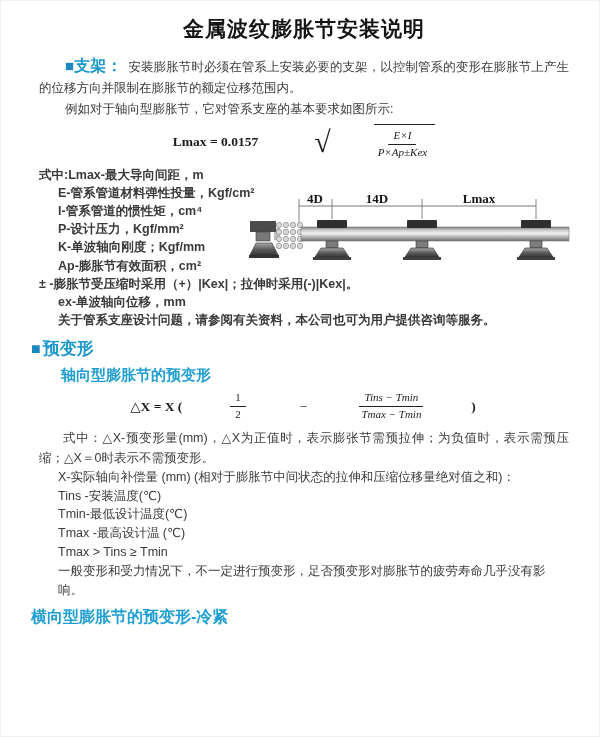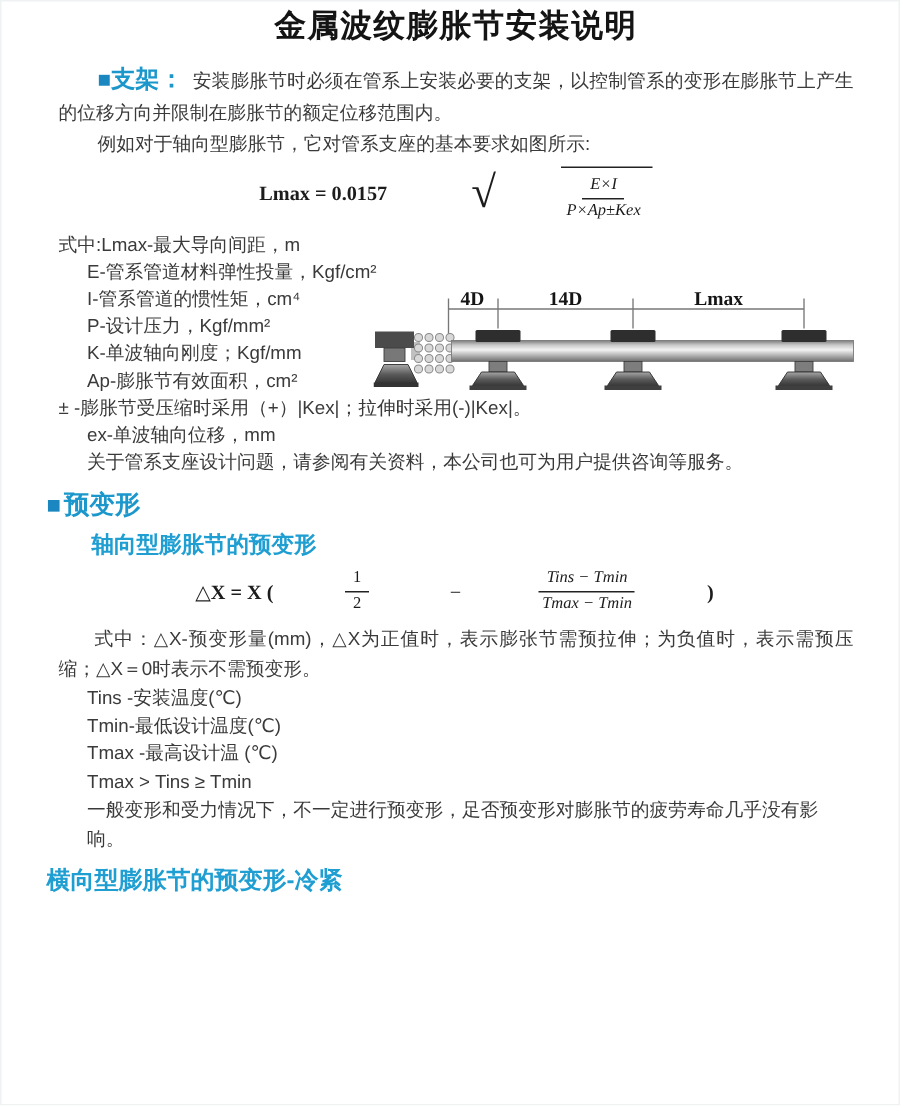--- a/index.html
+++ b/index.html
@@ -1,17 +1,17 @@
 <!DOCTYPE html>
 <html><head>
 <meta charset="utf-8">
 <style>
   html,body{margin:0;padding:0;background:#fff;}
   .page{position:relative;width:600px;height:737px;box-sizing:border-box;
-        padding:0 30px 0 38px;background:#fff;border:1px solid #eef2f3;
+        padding:12px 30px 0 38px;background:#fff;border:1px solid #eef2f3;
         overflow:hidden;font-family:"Liberation Sans","DejaVu Sans",sans-serif;color:#3a3a3a;}
   .title{font-size:21px;font-weight:bold;color:#141414;text-align:center;
          margin:2px 0 12px;letter-spacing:1px;}
   .para{font-size:12.5px;line-height:21px;margin:0;color:#3a3a3a;text-align:justify;}
   .intro{margin-top:8px;text-indent:26px;}
   .marker{color:#1b87c0;font-size:15px;}
   .sec-head{color:#1b97cb;font-size:16px;font-weight:bold;margin-right:6px;}
   .indent2{text-indent:26px;}
   .formula{display:flex;justify-content:center;align-items:center;
            font-family:"Liberation Serif","DejaVu Serif",serif;font-size:13.5px;color:#1c1c1c;gap:46px;}
@@ -19,21 +19,21 @@
   .ital{font-style:italic;}
   .radical{font-size:30px;line-height:26px;margin:0 -3px 0 10px;color:#1c1c1c;}
   .radicand{border-top:1.5px solid #222;padding:2px 8px 0 4px;}
   .frac{display:inline-flex;flex-direction:column;align-items:center;line-height:1.25;font-size:11px;}
   .frac .num{border-bottom:1px solid #222;padding:0 5px 1px;}
   .frac .den{padding-top:1px;}
   .f1{margin:4px 0 4px;}
   .f2{margin:6px 0;}
   .op{margin:0 6px;}
   .paren{margin:0 2px;}
-  .defs{margin-top:6px;}
+  .defs{margin-top:6px;font-weight:bold;}
   .def-line{font-size:12.5px;line-height:18.2px;margin-left:19px;}
   .def-line.flush{margin-left:0;}
   .sec2{font-size:17px;font-weight:bold;color:#1b97cb;margin:8px 0 4px -8px;}
   .marker2{color:#1b87c0;margin-right:2px;font-size:16px;}
   .predeform-para{line-height:19.2px;margin-top:2px;}
   .subtitle{font-weight:bold;color:#1f9ed2;}
   .sub-axial{font-size:15px;margin:6px 0 2px 22px;}
   .sub-lateral{font-size:16px;margin:8px 0 2px -8px;}
   .note-para{font-size:12.5px;line-height:20px;margin:2px 0 0;text-indent:24px;
              text-align:justify;color:#3a3a3a;}
@@ -163,20 +163,21 @@
     </span>
     <span class="op">−</span>
     <span class="frac">
       <span class="num ital">Tins − Tmin</span>
       <span class="den ital">Tmax − Tmin</span>
     </span>
     <span class="fbold paren">)</span>
   </div>
 
   <p class="note-para">式中：△X-预变形量(mm)，△X为正值时，表示膨张节需预拉伸；为负值时，表示需预压缩；△X＝0时表示不需预变形。</p>
+  <div class="note-line">X-实际轴向补偿量 (mm) (相对于膨胀节中间状态的拉伸和压缩位移量绝对值之和)：</div>
   <div class="note-line">Tins -安装温度(℃)</div>
   <div class="note-line">Tmin-最低设计温度(℃)</div>
   <div class="note-line">Tmax -最高设计温 (℃)</div>
   <div class="note-line">Tmax &gt; Tins ≥ Tmin</div>
   <div class="note-line">一般变形和受力情况下，不一定进行预变形，足否预变形对膨胀节的疲劳寿命几乎没有影响。</div>
 
   <h3 class="subtitle sub-lateral">横向型膨胀节的预变形-冷紧</h3>
 
 </div>
 

